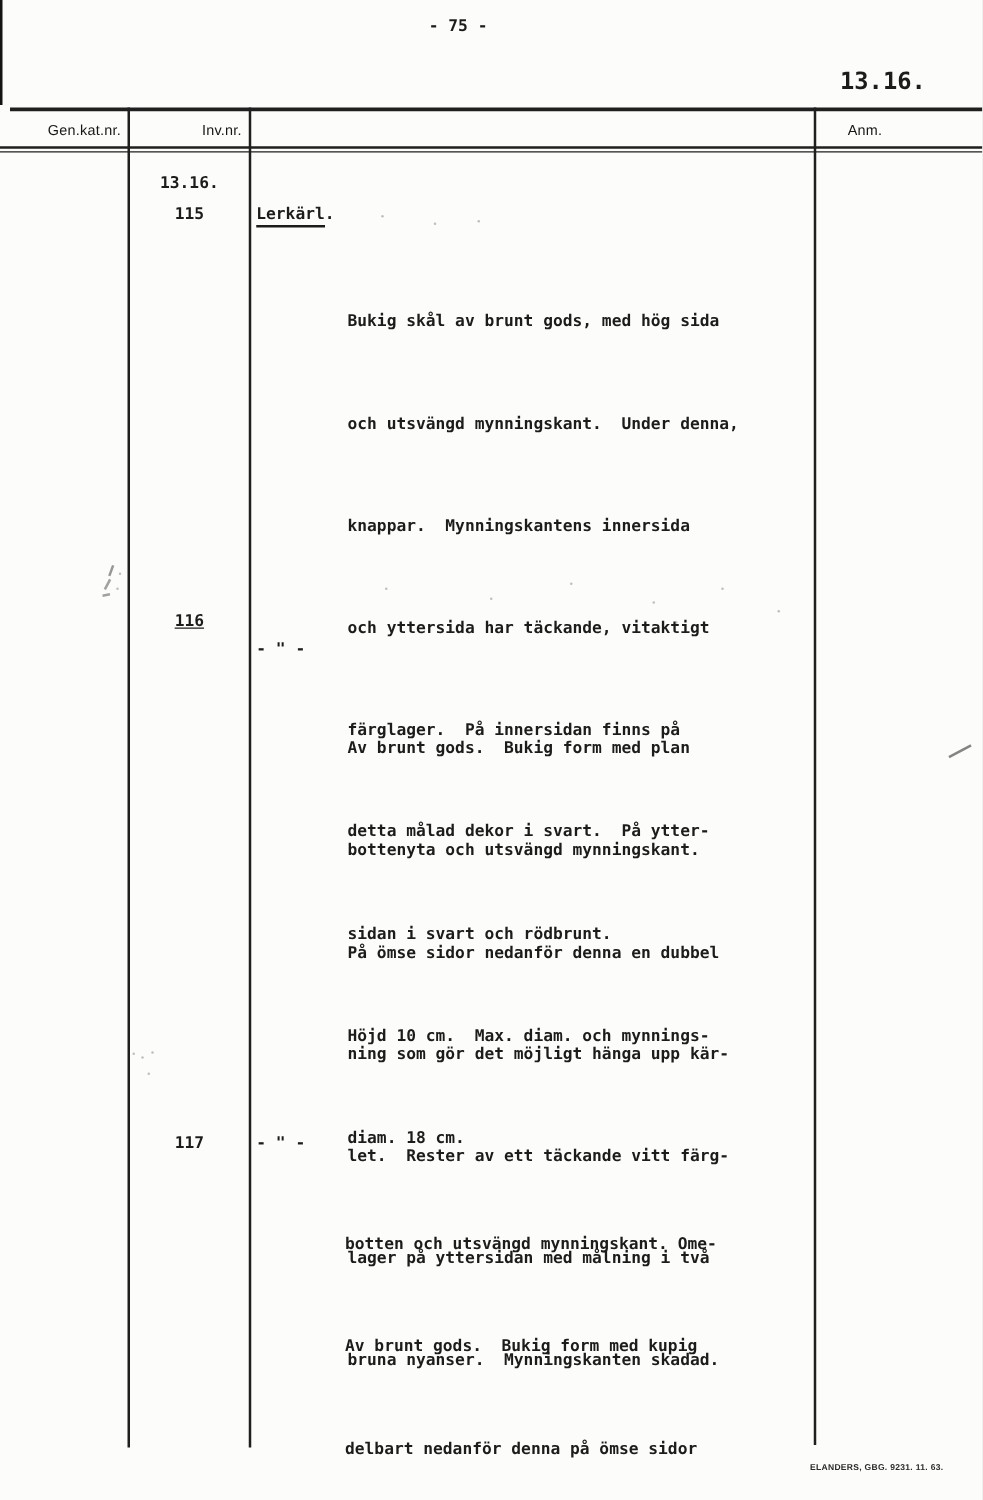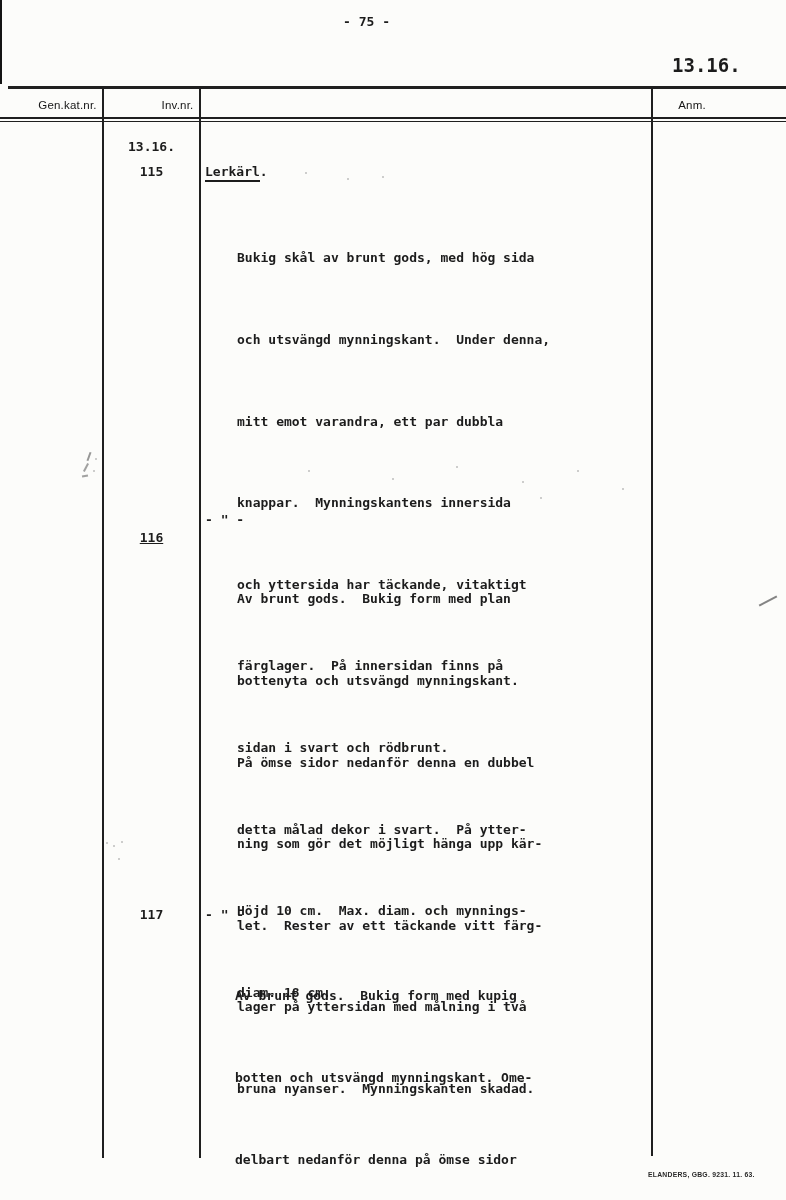--- a/index.html
+++ b/index.html
@@ -15,21 +15,21 @@
   
   .rule{position:absolute;background:#1f1f1f;}
   
   .col-hdr{
     position:absolute;top:99px;height:16px;text-align:center;
     font-family:"Liberation Sans",sans-serif;font-size:11.5px;color:#161616;
     letter-spacing:.2px;
   }
   .abs{position:absolute;}
   .inv-cell{position:absolute;left:103px;width:97px;text-align:center;}
-  .body-block{position:absolute;}
+  .body-block{position:absolute;margin-left:41px;}
   .printer{
     position:absolute;left:648px;top:1171px;
     font-family:"Liberation Sans",sans-serif;font-weight:700;font-size:6.8px;
     color:#2a2a2a;letter-spacing:.25px;white-space:pre;
   }
   
   .artifact{position:absolute;}
   .speck{position:absolute;width:2px;height:2px;border-radius:50%;background:#8a8a8a;opacity:.55;}
 </style>
 </head>
@@ -51,55 +51,54 @@
   <div class="col-hdr" style="left:103px;width:97px;margin-left:26px;">Inv.nr.</div>
   <div class="col-hdr" style="left:625px;width:134px;">Anm.</div>
 
   <div>
     <div class="inv-cell tw" style="top:133px;">13.16.</div>
     <div class="inv-cell tw" style="top:158px;">115</div>
     <div class="abs tw" style="left:205px;top:158px;"><span class="u">Lerkärl</span><span>.</span></div>
     <div class="body-block tw" style="left:237px;top:190px;">
       <div class="tl">Bukig skål av brunt gods, med hög sida</div>
       <div class="tl">och utsvängd mynningskant.  Under denna,</div>
-      <div class="tl">mitt emot varandra, ett par dubbla</div>
       <div class="tl">knappar.  Mynningskantens innersida</div>
       <div class="tl">och yttersida har täckande, vitaktigt</div>
       <div class="tl">färglager.  På innersidan finns på</div>
+      <div class="tl">detta målad dekor i svart.  På ytter-</div>
       <div class="tl">sidan i svart och rödbrunt.</div>
-      <div class="tl">detta målad dekor i svart.  På ytter-</div>
       <div class="tl">Höjd 10 cm.  Max. diam. och mynnings-</div>
       <div class="tl">diam. 18 cm.</div>
     </div>
   </div>
 
   <div>
-    <div class="inv-cell tw" style="top:524px;text-decoration:underline;">116</div>
+    <div class="inv-cell tw" style="top:484px;text-decoration:underline;">116</div>
     <div class="abs tw" style="left:205px;top:506px;">- " -</div>
     <div class="body-block tw" style="left:237px;top:531px;">
       <div class="tl">Av brunt gods.  Bukig form med plan</div>
       <div class="tl">bottenyta och utsvängd mynningskant.</div>
       <div class="tl">På ömse sidor nedanför denna en dubbel</div>
       <div class="tl">ning som gör det möjligt hänga upp kär-</div>
       <div class="tl">let.  Rester av ett täckande vitt färg-</div>
       <div class="tl">lager på yttersidan med målning i två</div>
       <div class="tl">bruna nyanser.  Mynningskanten skadad.</div>
       
       
       
       
     </div>
   </div>
 
   <div>
     <div class="inv-cell tw" style="top:901px;">117</div>
     <div class="abs tw" style="left:205px;top:901px;">- " -</div>
     <div class="body-block tw" style="left:235px;top:928px;">
+      <div class="tl">botten och utsvängd mynningskant. Ome-</div>
       <div class="tl">Av brunt gods.  Bukig form med kupig</div>
-      <div class="tl">botten och utsvängd mynningskant. Ome-</div>
       <div class="tl">delbart nedanför denna på ömse sidor</div>
       
       
       
       
       
       
       
     </div>
   </div>

